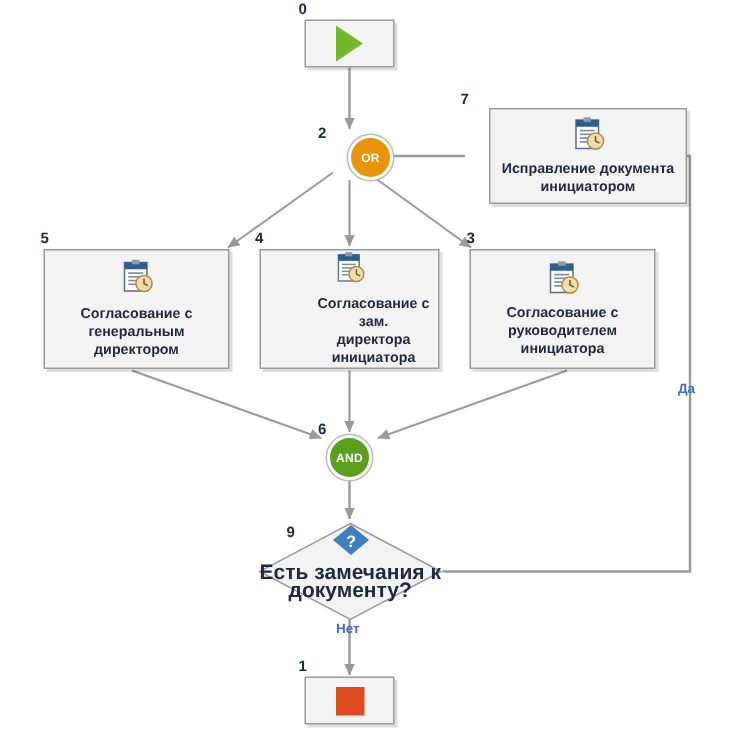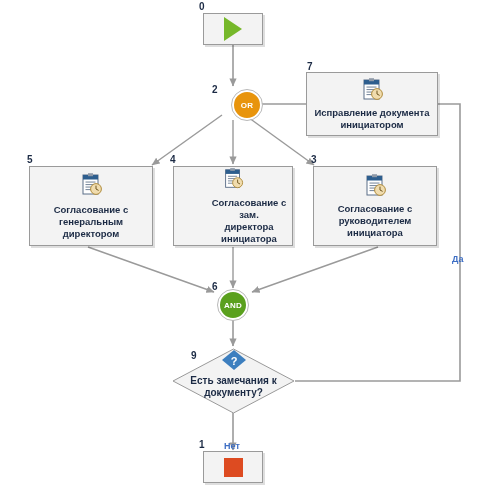--- a/index.html
+++ b/index.html
@@ -111,21 +111,21 @@
   .diamond-shape {
     position: absolute;
     left: 0;
     top: 0;
   }
   .diamond-text {
     position: absolute;
     left: 0;
     width: 100%;
     text-align: center;
-    font-size: 10px;
+    font-size: 14px;
     line-height: 12px;
     font-weight: bold;
     color: #1b2a44;
     white-space: pre-line;
   }
 
   
   .doc-icon { display: block; }
 
   
@@ -185,21 +185,21 @@
   <div class="start-box" style="left:203px; top:13px; width:60px; height:32px;">
     <span class="play-tri"></span>
   </div>
 
   <div class="node-num" style="left:212px; top:85px;">2</div>
   <div class="gate gate-or" style="left:232px; top:90px;">
     <span>OR</span>
   </div>
 
   <div class="node-num" style="left:307px; top:62px;">7</div>
-  <div class="node-box" style="left:306px; top:72px; width:132px; height:64px;">
+  <div class="node-box" style="left:326px; top:72px; width:132px; height:64px;">
     <svg class="doc-icon" width="26" height="26" viewBox="0 0 26 26">
       <rect x="5" y="3" width="15" height="19" fill="#ffffff" stroke="#5b6e88" stroke-width="1"></rect>
       <rect x="5" y="3" width="15" height="4.5" fill="#2d5e8e"></rect>
       <rect x="10" y="1.2" width="5" height="3" fill="#8f9aa8"></rect>
       <rect x="7.5" y="9.5" width="10" height="1.1" fill="#7e8da0"></rect>
       <rect x="7.5" y="12" width="10" height="1.1" fill="#7e8da0"></rect>
       <rect x="7.5" y="14.5" width="7" height="1.1" fill="#7e8da0"></rect>
       <rect x="7.5" y="17" width="7" height="1.1" fill="#7e8da0"></rect>
       <circle cx="18" cy="17" r="5.4" fill="#f0dcae" stroke="#b08c3c" stroke-width="1"></circle>
       <path d="M18,13.6 L18,17 L20.6,18.4" stroke="#6d5520" stroke-width="1" fill="none"></path>
@@ -272,20 +272,20 @@
     </svg>
     <svg class="q-icon" style="left:49px; top:1px;" width="26" height="22" viewBox="0 0 26 22">
       <polygon points="13,1 25,11 13,21 1,11" fill="#3d7fbf"></polygon>
       <text x="13" y="15.5" font-family="Liberation Sans, sans-serif" font-size="11" font-weight="bold" fill="#ffffff" text-anchor="middle">?</text>
     </svg>
     <div class="diamond-text" style="top:27px;">Есть замечания к
 документу?</div>
   </div>
 
   <div class="edge-label" style="left:452px; top:255px;">Да</div>
-  <div class="edge-label" style="left:224px; top:442px;">Нет</div>
+  <div class="edge-label" style="left:224px; top:415px;">Нет</div>
 
   <div class="node-num" style="left:199px; top:440px;">1</div>
   <div class="end-box" style="left:203px; top:451px; width:60px; height:32px;">
     <span class="stop-sq"></span>
   </div>
 
 </div>
 
 </body></html>

